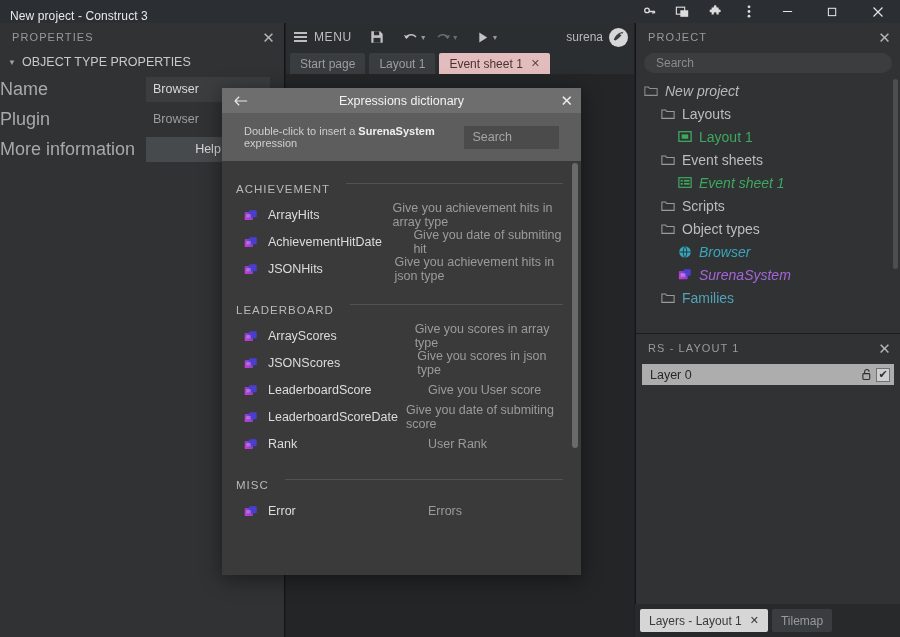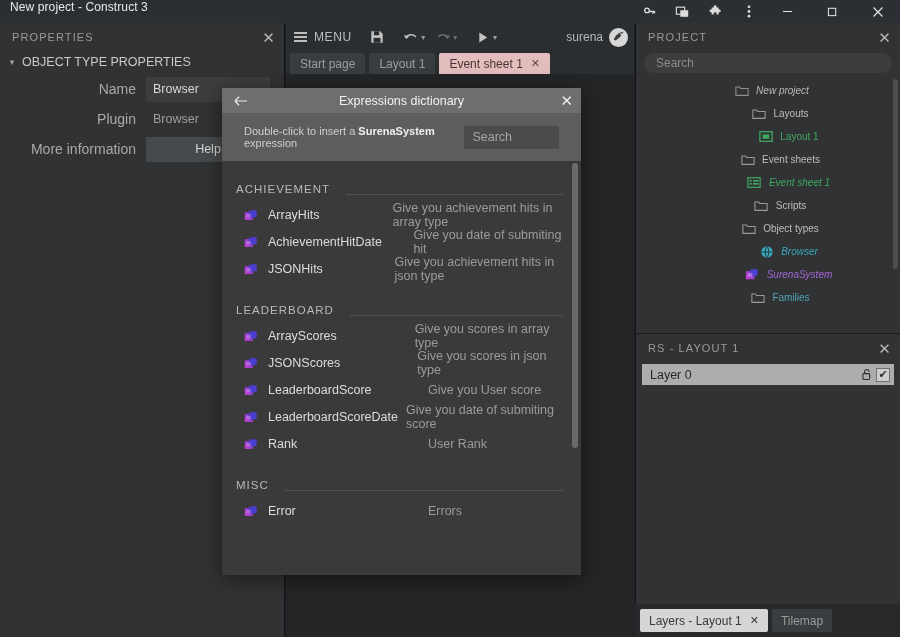--- a/index.html
+++ b/index.html
@@ -8,21 +8,21 @@
     background: #1f2124;
     font-family: "Liberation Sans", sans-serif;
     overflow: hidden;
     -webkit-font-smoothing: antialiased;
   }
   #app { position: relative; width: 900px; height: 637px; }
 
   
   .titlebar {
     position: absolute; left: 0; top: 0; width: 900px; height: 23px;
-    background: #2b2f33; display: flex; align-items: flex-start;
+    background: #2b2f33; display: flex; align-items: flex-end;
   }
   .title-text { color: #e8e8e8; font-size: 12px; padding-left: 10px; letter-spacing: .1px; }
   .tb-right { margin-left: auto; display: flex; align-items: center; height: 23px; }
   .tb-btn {
     width: 33px; height: 23px; display: flex; align-items: center; justify-content: center;
     color: #dcdcdc;
   }
   .tb-btn svg { display: block; }
   .win-btn { width: 45px; height: 23px; display: flex; align-items: center; justify-content: center; color: #e6e6e6; }
 
@@ -33,21 +33,21 @@
   }
   .panel-head {
     height: 28px; display: flex; align-items: center; padding: 0 8px 0 12px;
     color: #9a9a9a; font-size: 11px; letter-spacing: 1.1px; gap: 44px;
   }
   .panel-head .pclose { margin-left: auto; color: #b5b5b5; font-size: 15px; line-height: 1; }
   .props-body { padding: 0; }
   .group-row { display: flex; align-items: center; height: 22px; padding-left: 8px; color: #c9c9c9; font-size: 12.5px; }
   .caret { width: 14px; color: #9f9f9f; font-size: 8px; display: inline-block; }
   .prop-row { display: flex; align-items: center; height: 28px; margin-top: 2px; }
-  .prop-label { width: 146px; text-align: right; padding-right: 10px; color: #a9a9a9; font-size: 14px; }
+  .prop-label { width: 146px; padding-right: 10px; color: #a9a9a9; font-size: 18px; }
   .prop-value { width: 124px; height: 25px; display: flex; align-items: center; }
   .prop-input {
     width: 124px; height: 25px; background: #3b3d3f; border: none; color: #d8d8d8;
     font-size: 12.5px; padding: 0 7px; font-family: "Liberation Sans", sans-serif;
   }
   .prop-static { color: #9d9d9d; font-size: 12.5px; padding: 0 7px; }
   .prop-btn {
     width: 124px; height: 25px; background: #474a4c; border: none; color: #d6d6d6;
     font-size: 12.5px; font-family: "Liberation Sans", sans-serif;
   }
@@ -82,21 +82,21 @@
   
   .project {
     position: absolute; left: 635px; top: 23px; width: 265px; height: 310px;
     background: #303234; border-left: 1px solid #131416;
   }
   .search-box {
     margin: 2px 8px 6px 8px; height: 20px; background: #3b3d3f; border-radius: 10px;
     display: flex; align-items: center; padding: 0 12px; color: #8c8c8c; font-size: 12px;
   }
   .tree { padding-left: 6px; position: relative; }
-  .tree-row { display: flex; align-items: center; height: 23px; font-size: 10px; color: #bdbdbd; justify-content: center; }
+  .tree-row { display: flex; align-items: center; height: 23px; font-size: 14px; color: #bdbdbd; }
   .tree-row .tlabel { margin-left: 6px; }
   .ico { width: 17px; height: 15px; display: inline-flex; align-items: center; justify-content: center; }
   .italic { font-style: italic; }
   .proj-scroll { position: absolute; right: 2px; top: 56px; width: 5px; height: 190px; background: #4c4e50; border-radius: 3px; }
 
   
   .layers {
     position: absolute; left: 635px; top: 333px; width: 265px; height: 271px;
     background: #303234; border-left: 1px solid #131416; border-top: 1px solid #1b1d1f;
   }
@@ -135,21 +135,21 @@
   .dlg-head {
     height: 48px; background: #5d5d5d; display: flex; align-items: center; padding: 0 22px;
   }
   .dlg-head-text { color: #cfcfcf; font-size: 11px; }
   .dlg-head-text b { color: #efefef; font-weight: bold; }
   .dlg-search {
     margin-left: auto; width: 104px; height: 23px; background: #4b4b4b;
     display: flex; align-items: center; padding: 0 8px; color: #a5a5a5; font-size: 12.5px;
   }
   .dlg-body { position: relative; height: 414px; overflow: hidden; padding: 0 18px 0 14px; }
-  .sec-head { display: flex; align-items: flex-end; gap: 16px; padding-top: 22px; padding-bottom: 6px; }
+  .sec-head { display: flex; align-items: flex-start; gap: 16px; padding-top: 22px; padding-bottom: 6px; }
   .sec-title { color: #b9b9b9; font-size: 11.5px; letter-spacing: 1px; white-space: nowrap; }
   .sec-line { flex: 1; height: 1px; background: #525252; }
   .exp-row { display: flex; align-items: center; height: 27px; padding-left: 8px; }
   .exp-icon { width: 14px; height: 13px; margin-right: 10px; flex: none; }
   .exp-name { width: 160px; color: #dcdcdc; font-size: 12.5px; }
   .exp-desc { color: #9b9b9b; font-size: 12.5px; }
   .dlg-scroll { position: absolute; right: 3px; top: 2px; width: 6px; height: 285px; background: #6a6a6a; border-radius: 3px; }
 </style>
 </head>
 <body>

